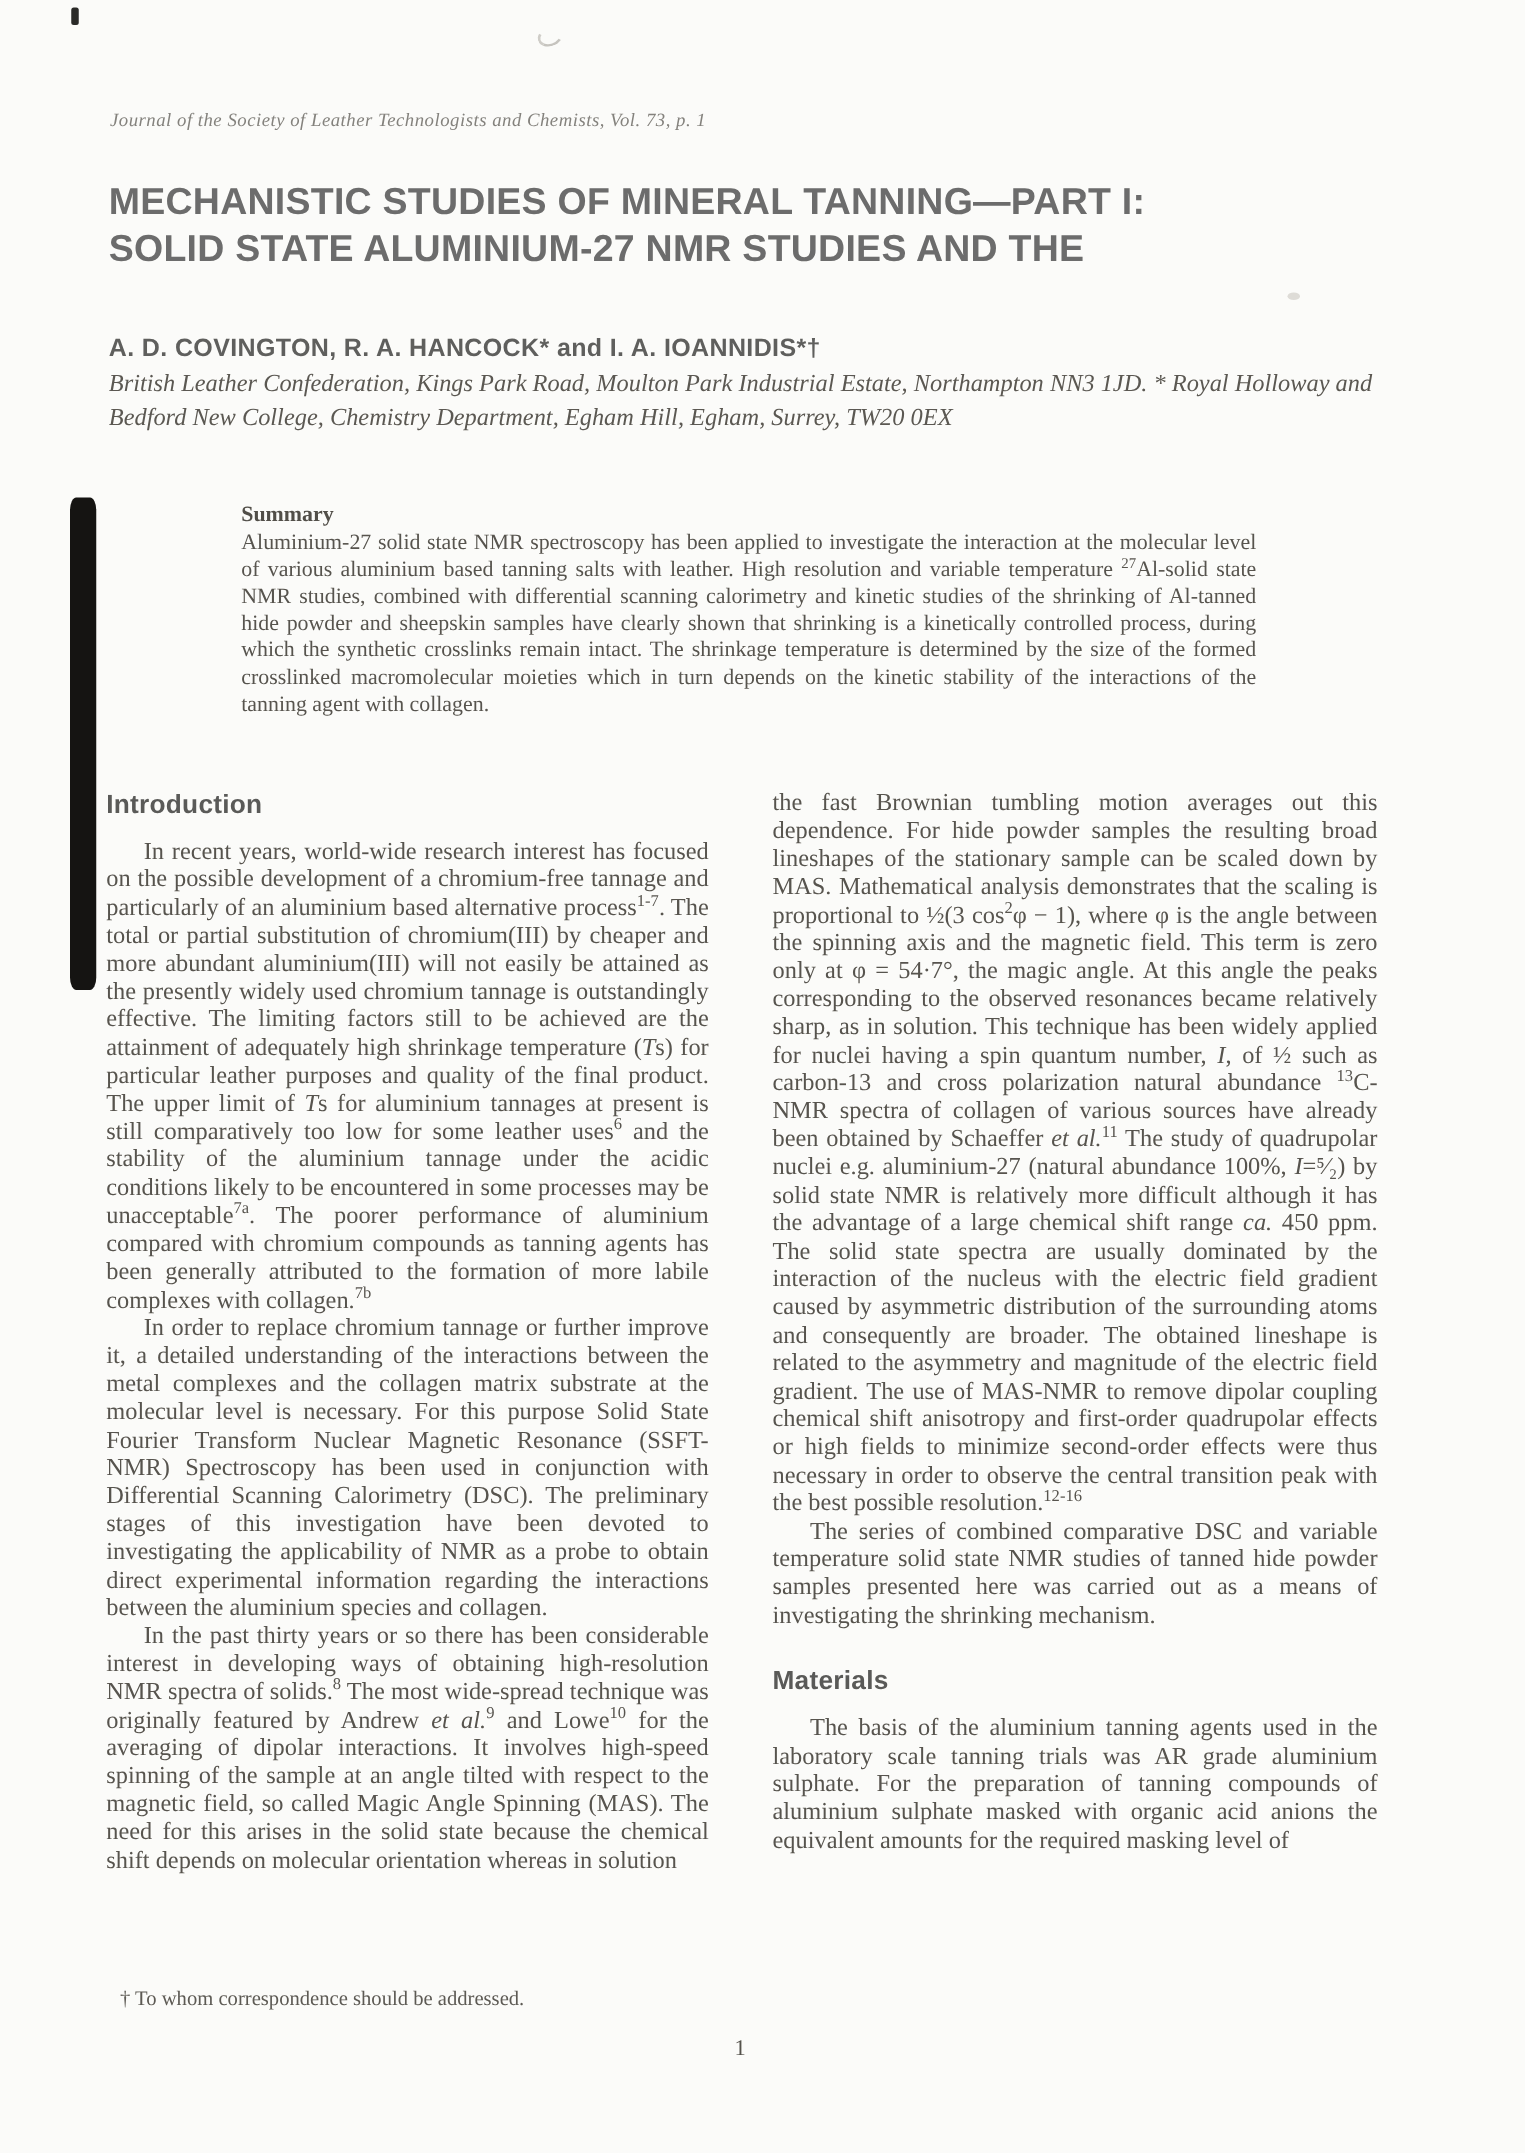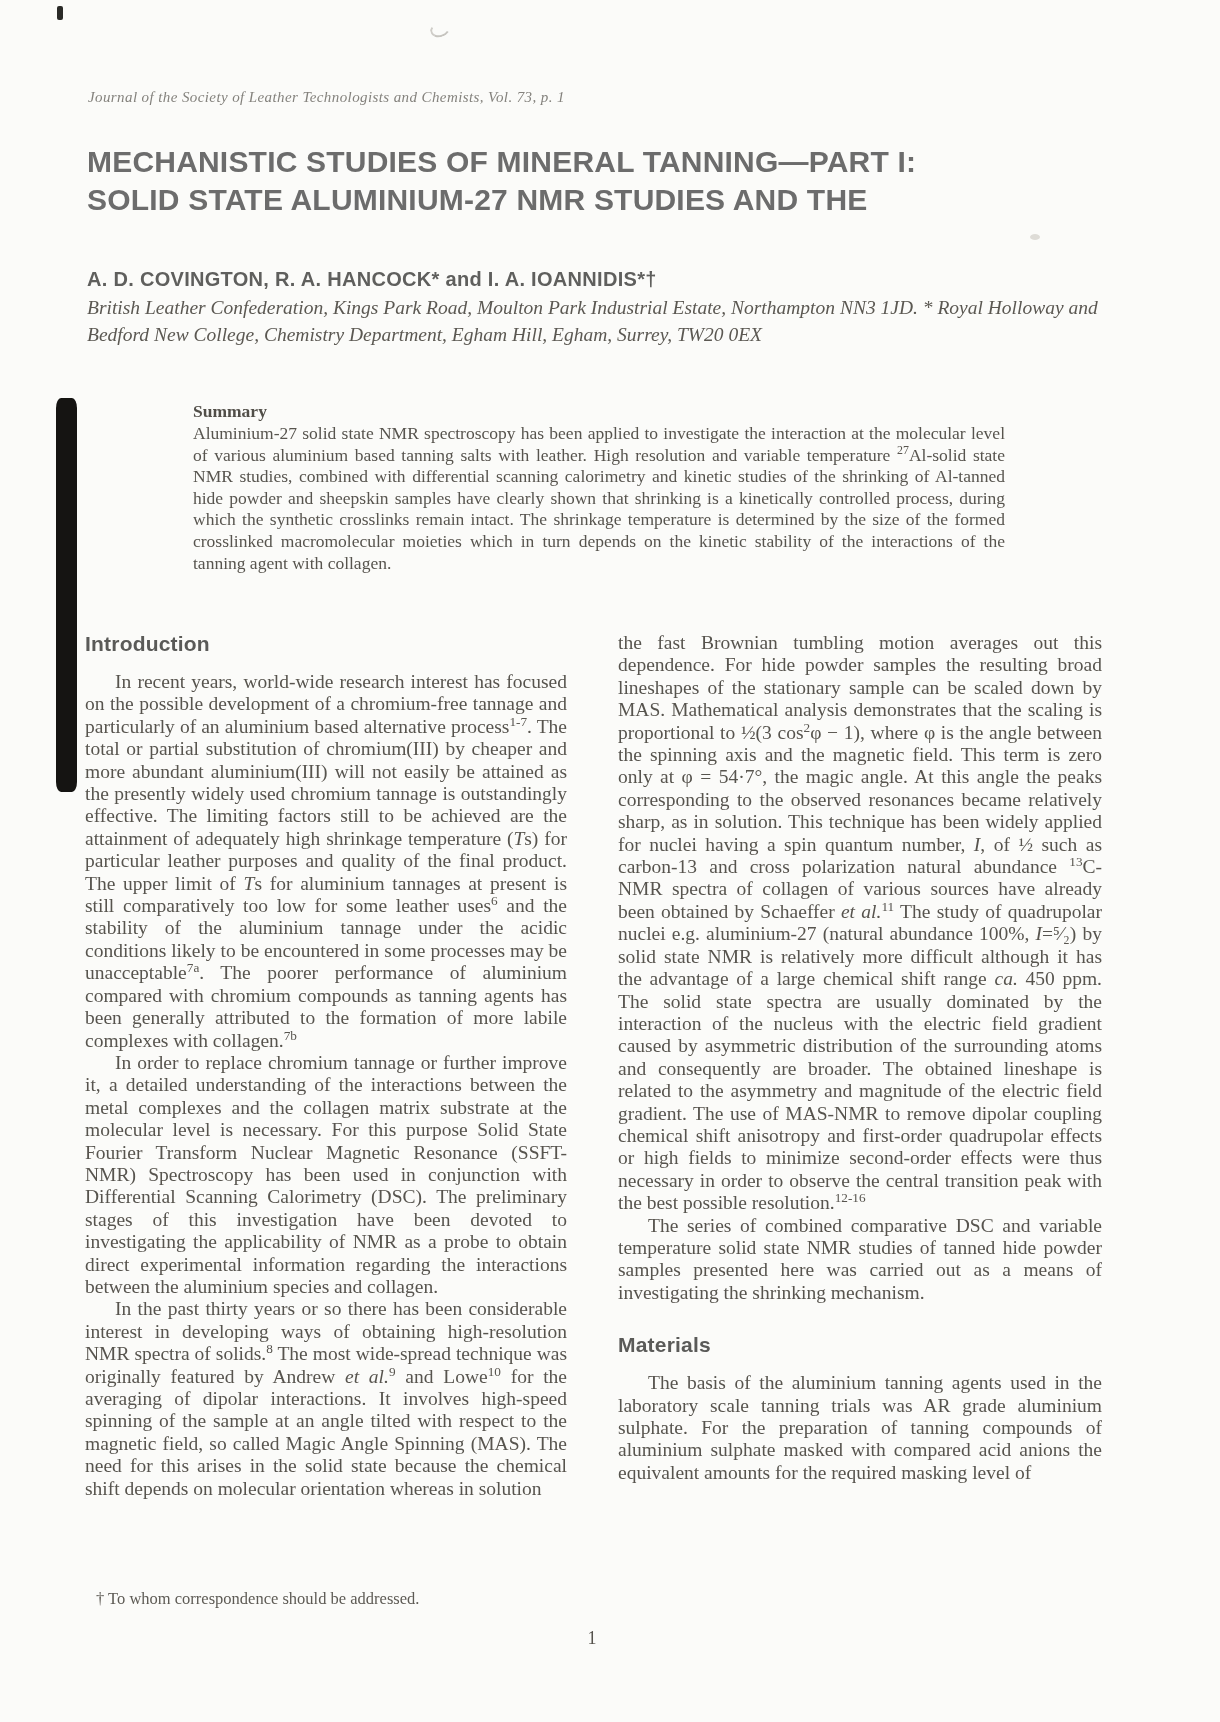--- a/index.html
+++ b/index.html
@@ -121,19 +121,19 @@
     <h3 class="col-head">Introduction</h3>
     <p class="indent">In recent years, world-wide research interest has focused on the possible development of a chromium-free tannage and particularly of an aluminium based alternative process<sup>1-7</sup>. The total or partial substitution of chromium(III) by cheaper and more abundant aluminium(III) will not easily be attained as the presently widely used chromium tannage is outstandingly effective. The limiting factors still to be achieved are the attainment of adequately high shrinkage temperature (<i>T</i>s) for particular leather purposes and quality of the final product. The upper limit of <i>T</i>s for aluminium tannages at present is still comparatively too low for some leather uses<sup>6</sup> and the stability of the aluminium tannage under the acidic conditions likely to be encountered in some processes may be unacceptable<sup>7a</sup>. The poorer performance of aluminium compared with chromium compounds as tanning agents has been generally attributed to the formation of more labile complexes with collagen.<sup>7b</sup></p>
     <p class="indent">In order to replace chromium tannage or further improve it, a detailed understanding of the interactions between the metal complexes and the collagen matrix substrate at the molecular level is necessary. For this purpose Solid State Fourier Transform Nuclear Magnetic Resonance (SSFT-NMR) Spectroscopy has been used in conjunction with Differential Scanning Calorimetry (DSC). The preliminary stages of this investigation have been devoted to investigating the applicability of NMR as a probe to obtain direct experimental information regarding the interactions between the aluminium species and collagen.</p>
     <p class="indent">In the past thirty years or so there has been considerable interest in developing ways of obtaining high-resolution NMR spectra of solids.<sup>8</sup> The most wide-spread technique was originally featured by Andrew <i>et al.</i><sup>9</sup> and Lowe<sup>10</sup> for the averaging of dipolar interactions. It involves high-speed spinning of the sample at an angle tilted with respect to the magnetic field, so called Magic Angle Spinning (MAS). The need for this arises in the solid state because the chemical shift depends on molecular orientation whereas in solution</p>
   </div>
 
   <div class="col col-right">
     <p>the fast Brownian tumbling motion averages out this dependence. For hide powder samples the resulting broad lineshapes of the stationary sample can be scaled down by MAS. Mathematical analysis demonstrates that the scaling is proportional to ½(3 cos<sup>2</sup>φ − 1), where φ is the angle between the spinning axis and the magnetic field. This term is zero only at φ = 54·7°, the magic angle. At this angle the peaks corresponding to the observed resonances became relatively sharp, as in solution. This technique has been widely applied for nuclei having a spin quantum number, <i>I</i>, of ½ such as carbon-13 and cross polarization natural abundance <sup>13</sup>C-NMR spectra of collagen of various sources have already been obtained by Schaeffer <i>et al.</i><sup>11</sup> The study of quadrupolar nuclei e.g. aluminium-27 (natural abundance 100%, <i>I</i>=⁵⁄₂) by solid state NMR is relatively more difficult although it has the advantage of a large chemical shift range <i>ca.</i> 450 ppm. The solid state spectra are usually dominated by the interaction of the nucleus with the electric field gradient caused by asymmetric distribution of the surrounding atoms and consequently are broader. The obtained lineshape is related to the asymmetry and magnitude of the electric field gradient. The use of MAS-NMR to remove dipolar coupling chemical shift anisotropy and first-order quadrupolar effects or high fields to minimize second-order effects were thus necessary in order to observe the central transition peak with the best possible resolution.<sup>12-16</sup></p>
     <p class="indent">The series of combined comparative DSC and variable temperature solid state NMR studies of tanned hide powder samples presented here was carried out as a means of investigating the shrinking mechanism.</p>
     <h3 class="col-head materials">Materials</h3>
-    <p class="indent">The basis of the aluminium tanning agents used in the laboratory scale tanning trials was AR grade aluminium sulphate. For the preparation of tanning compounds of aluminium sulphate masked with compared acid anions the equivalent amounts for the required masking level of</p>
+    <p class="indent">The basis of the aluminium tanning agents used in the laboratory scale tanning trials was AR grade aluminium sulphate. For the preparation of tanning compounds of aluminium sulphate masked with organic acid anions the equivalent amounts for the required masking level of</p>
   </div>
 
   <div class="footnote">† To whom correspondence should be addressed.</div>
   <div class="page-number">1</div>
 
 </div>
 
 </body></html>

